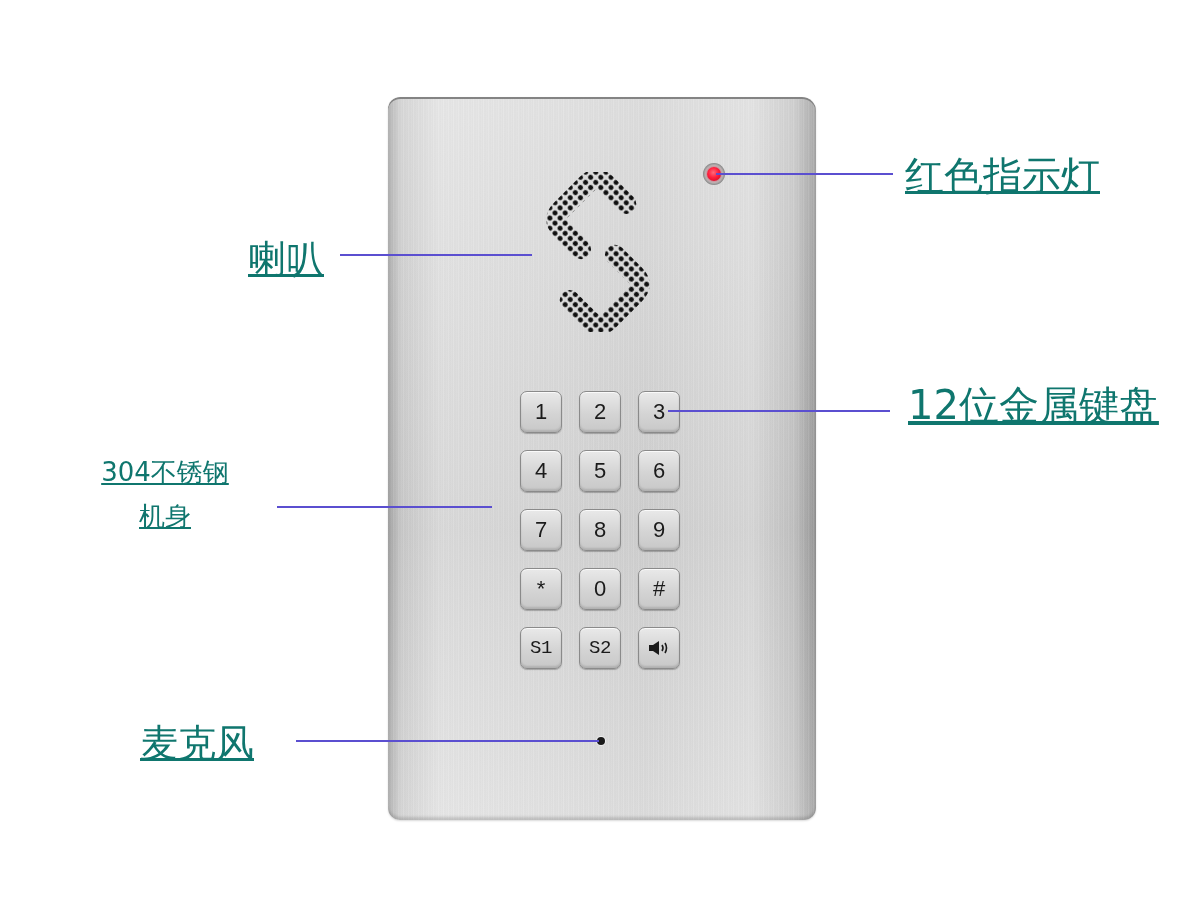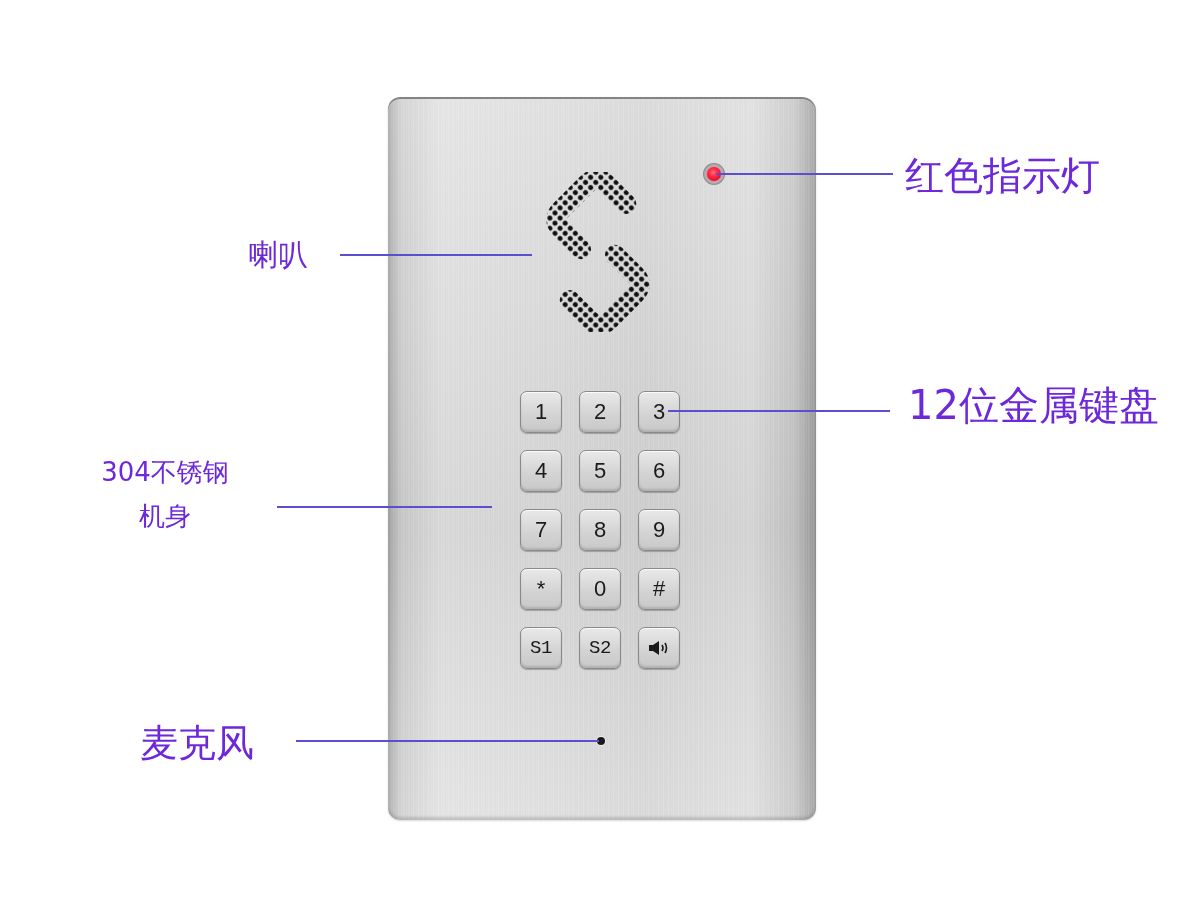--- a/index.html
+++ b/index.html
@@ -45,21 +45,21 @@
     display: flex; align-items: center; justify-content: center;
     font-family: "Liberation Sans", sans-serif; font-size: 22px; color: #1b1b1b;
     cursor: pointer;
   }
   .key.small { font-size: 19px; letter-spacing: -0.5px; font-family: Liberation Mono, monospace; }
 
   .mic { position: absolute; left: 597px; top: 737px; width: 8px; height: 8px; border-radius: 50%;
          background: #1a1a1a; box-shadow: 0 0 0 1px #eee; z-index: 3; }
 
   .callout-line { position: absolute; height: 1.5px; background: #5b4fd0; z-index: 4; }
-  .label { position: absolute; font-size: 38px; line-height: 1; color: #6d28d9; white-space: nowrap; z-index: 4; }
+  .label { position: absolute; font-size: 38px; line-height: 1; color: #0f766e; white-space: nowrap; z-index: 4; text-decoration: underline; }
   .label-multi { text-align: center; line-height: 44px; }
 </style>
 </head>
 <body>
 
 <div class="panel"></div>
 
 <div class="led-ring">
   <div class="led"></div>
 </div>
@@ -106,21 +106,21 @@
     </svg>
   </div>
 </div>
 
 <div class="mic"></div>
 
 <div class="callout-line" style="left:716px; top:173px; width:177px;"></div>
 <div class="label" style="left:905px; top:156px; font-size:39px;">红色指示灯</div>
 
 <div class="callout-line" style="left:340px; top:254px; width:192px;"></div>
-<div class="label" style="left:248px; top:240px; font-size:30px;">喇叭</div>
+<div class="label" style="left:248px; top:240px; font-size:38px;">喇叭</div>
 
 <div class="callout-line" style="left:668px; top:410px; width:222px;"></div>
 <div class="label" style="left:908px; top:385px; font-size:40px;">12位金属键盘</div>
 
 <div class="callout-line" style="left:277px; top:506px; width:215px;"></div>
 <div class="label label-multi" style="left:52px; top:450px; width:226px; font-size:26px;">
   <div>304不锈钢</div>
   <div>机身</div>
 </div>
 

